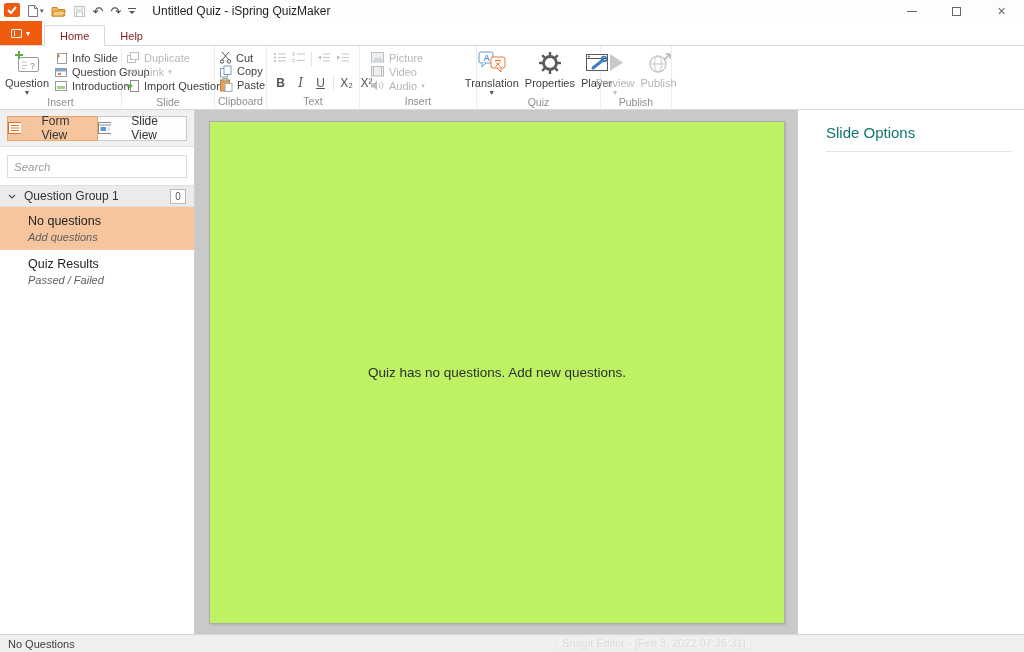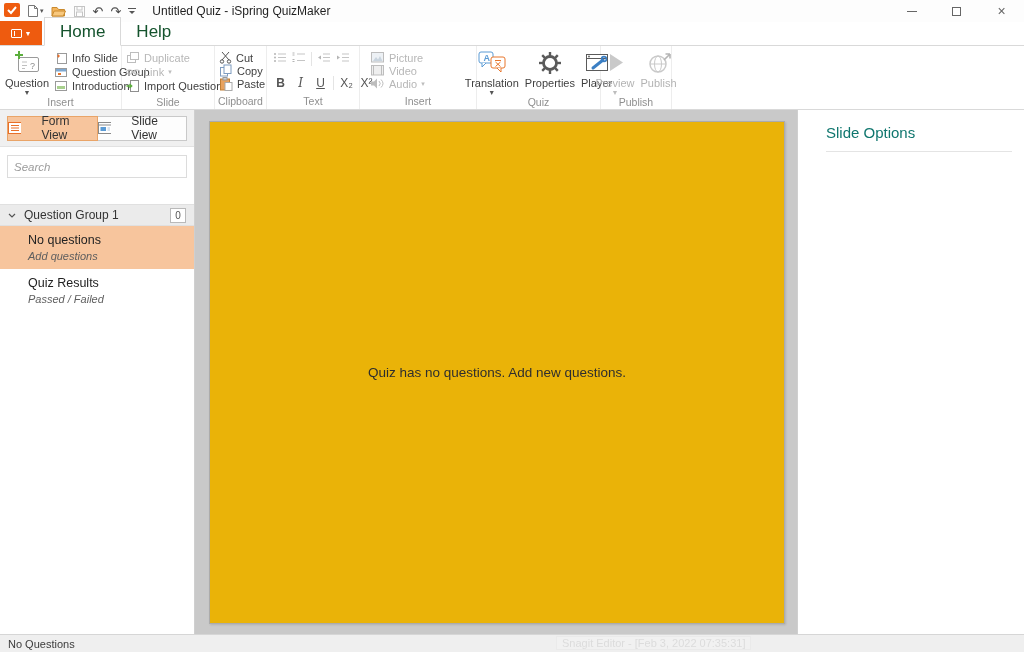--- a/index.html
+++ b/index.html
@@ -18,34 +18,34 @@
   .ic-restore::before { content:''; position:absolute; top:-4px; left:2px; width:8px; height:8px; border:1px solid #666; z-index:-1; }
   .ic-close { font-size:14px; color:#666; line-height:1; }
   .glyph-undo, .glyph-redo { font-size:13px; color:#4a4a4a; line-height:1; }
 
   
   .tabrow { height:24px; background:#fff; border-bottom:1px solid #D9D9D9; display:flex; align-items:flex-end; }
   .menubtn { width:42px; height:24px; background:#EE5B0F; display:flex; align-items:center; justify-content:center; gap:3px; }
   .menubtn .mb-ic { width:11px; height:9px; border:1px solid #fff; border-radius:1px; position:relative; }
   .menubtn .mb-ic::before { content:''; position:absolute; left:2px; top:1px; bottom:1px; width:1px; background:#fff; }
   .menubtn .mb-caret { color:#fff; font-size:7px; line-height:1; }
-  .tab { padding:4px 15px 3px; font-size:17px; color:#14532d; }
+  .tab { padding:4px 15px 3px; font-size:11px; color:#7f1d1d; }
   .tab.selected { background:#fff; border:1px solid #D9D9D9; border-bottom:1px solid #fff; margin-bottom:-1px; margin-left:2px; }
 
   
   .ribbon { height:64px; background:#fff; border-bottom:1px solid #D9D9D9; display:flex; }
   .rgroup { border-right:1px solid #EDEDED; display:flex; flex-direction:column; flex:none; }
   .rg-content { flex:1; display:flex; align-items:stretch; padding:2px 2px 0; }
   .rg-label { font-size:10.5px; color:#8F8F8F; text-align:center; padding:0 0 2px; }
   .bigbtn { display:flex; flex-direction:column; align-items:center; justify-content:flex-start; font-size:11px; color:#3F3F3F; padding:1px 3px 0; line-height:1.2; white-space:nowrap; }
   .bigbtn .bicon { height:28px; display:flex; align-items:center; justify-content:center; }
   .bigbtn.disabled { color:#B3B3B3; }
   .dropcaret { font-size:7px; color:#555; line-height:6px; }
   .bigbtn.disabled .dropcaret { color:#BDBDBD; }
-  .scol { display:flex; flex-direction:column; justify-content:flex-start; padding:3px 2px; }
+  .scol { display:flex; flex-direction:column; justify-content:space-between; padding:3px 2px; }
   .sbtn { display:flex; align-items:center; gap:4px; font-size:11px; color:#3F3F3F; white-space:nowrap; }
   .sbtn.disabled { color:#B7B7B7; }
   .txtrows { display:flex; flex-direction:column; justify-content:space-between; padding:4px 4px 5px; }
   .trow { display:flex; align-items:center; gap:5px; }
   .tbtn { min-width:15px; text-align:center; font-size:12px; color:#555; }
   .tbtn.b { font-weight:bold; }
   .tbtn.i { font-style:italic; font-family:"DejaVu Serif", serif; }
   .tbtn.u { text-decoration:underline; }
   .tsep { width:1px; height:14px; background:#E4E4E4; }
   .rfill { flex:1; border-bottom:none; }
@@ -55,30 +55,30 @@
 
   .sidebar { width:195px; border-right:1px solid #CFCFCF; display:flex; flex-direction:column; background:#fff; }
   .viewtoggle { height:37px; background:#F0F0F0; border-bottom:1px solid #E2E2E2; display:flex; align-items:center; padding:0 7px; flex:none; }
   .vbtn { flex:1; height:25px; display:flex; align-items:center; justify-content:center; gap:20px; font-size:12px; color:#333; }
   .vbtn.active { background:#F7C59D; border:1px solid #E9A468; }
   .vbtn.inactive { background:#FDFDFD; border:1px solid #C9C9C9; border-left:none; }
   .searchbox { margin:8px 7px 6px; height:23px; border:1px solid #DCDCDC; display:flex; align-items:center; background:#fff; padding:0 6px; flex:none;gap:40px; }
   .searchbox input { border:none; outline:none; flex:1; font-size:11.5px; color:#555; background:transparent; font-family:"Liberation Sans", sans-serif; }
   .searchbox input::placeholder { color:#9B9B9B; font-style:italic; }
   .clear-x { color:#B5B5B5; font-size:12px; line-height:1; }
-  .tree { margin-top:20px; }
+  .tree { margin-top:1px; }
   .tree-header { height:22px; background:#EBEBEB; border-top:1px solid #E0E0E0; border-bottom:1px solid #E0E0E0; display:flex; align-items:center; padding:0 8px; font-size:12px; color:#333; gap:8px; }
   .badge { margin-left:auto; min-width:16px; height:15px; background:#fff; border:1px solid #B9B9B9; font-size:10px; color:#555; display:flex; align-items:center; justify-content:center; padding:0 2px; }
   .tree-item { padding:7px 8px 7px 28px; }
   .tree-item.selected { background:#F7C59D; }
   .ti-title { font-size:12.5px; color:#222; }
   .ti-sub { font-size:11px; font-style:italic; color:#5E5E5E; margin-top:3px; }
 
   .canvas { flex:1; background:#C9C9C9; position:relative; }
-  .slide { position:absolute; top:11px; left:14px; right:12px; bottom:10px; background:#eab308; border:1px solid #ABABAB; display:flex; align-items:center; justify-content:center; box-shadow:1px 1px 2px rgba(0,0,0,0.12); }
+  .slide { position:absolute; top:11px; left:14px; right:12px; bottom:10px; background:#bef264; border:1px solid #ABABAB; display:flex; align-items:center; justify-content:center; box-shadow:1px 1px 2px rgba(0,0,0,0.12); }
   .empty-msg { font-size:13.5px; color:#2E2E2E; }
 
   .rightpanel { width:227px; background:#fff; border-left:1px solid #CFCFCF; padding:14px 12px 0 28px; }
   .rp-title { font-size:15px; color:#0f766e; }
   .rp-divider { height:1px; background:#E4E4E4; margin-top:10px; }
 
   
   .statusbar { height:18px; background:#EFEFEF; border-top:1px solid #D6D6D6; display:flex; align-items:center; font-size:11px; color:#3C3C3C; padding-left:8px; position:relative; }
   .watermark { position:absolute; left:556px; top:1px; font-size:11px; color:#DCDCDC; border:1px solid #EAEAEA; padding:0 5px; background:#F1F1F1; }
 </style>

